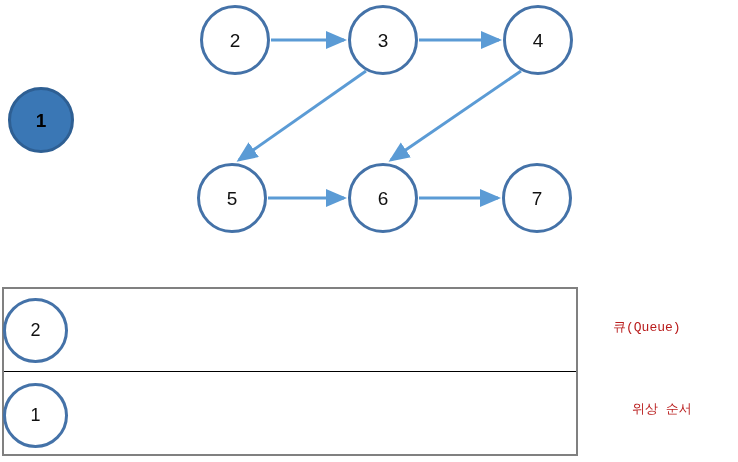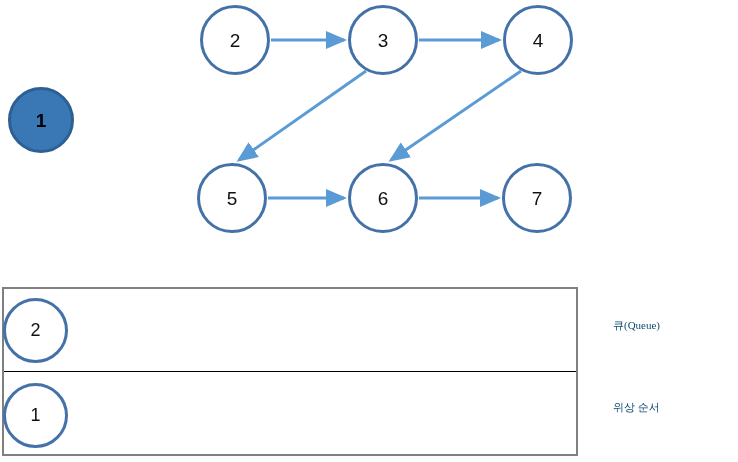--- a/index.html
+++ b/index.html
@@ -95,28 +95,28 @@
     color: #111111;
     font-size: 18px;
     z-index: 4;
   }
   #cell-node-queue { left: 3px;  top: 298px; }
   #cell-node-order { left: 3px;  top: 383px; }
 
   
   .side-label {
     position: absolute;
-    color: #0c4a6e;
-    font-size: 11px;
-    font-family: Liberation Serif, serif;
+    color: #b91c1c;
+    font-size: 13px;
+    font-family: Liberation Mono, monospace;
     white-space: nowrap;
     letter-spacing: 0px;
   }
   #label-queue { left: 613px; top: 318px; }
-  #label-order { left: 613px; top: 400px; }
+  #label-order { left: 632px; top: 400px; }
 </style>
 </head>
 <body>
 
 <div id="canvas">
 
   <svg id="edges" viewBox="0 0 738 462" width="738" height="462">
     <defs>
       <marker id="arrowhead" markerWidth="7" markerHeight="7" refX="6" refY="3" orient="auto" markerUnits="strokeWidth">
         <path d="M0,0 L7,3 L0,6 z" fill="#5B9BD5"></path>

